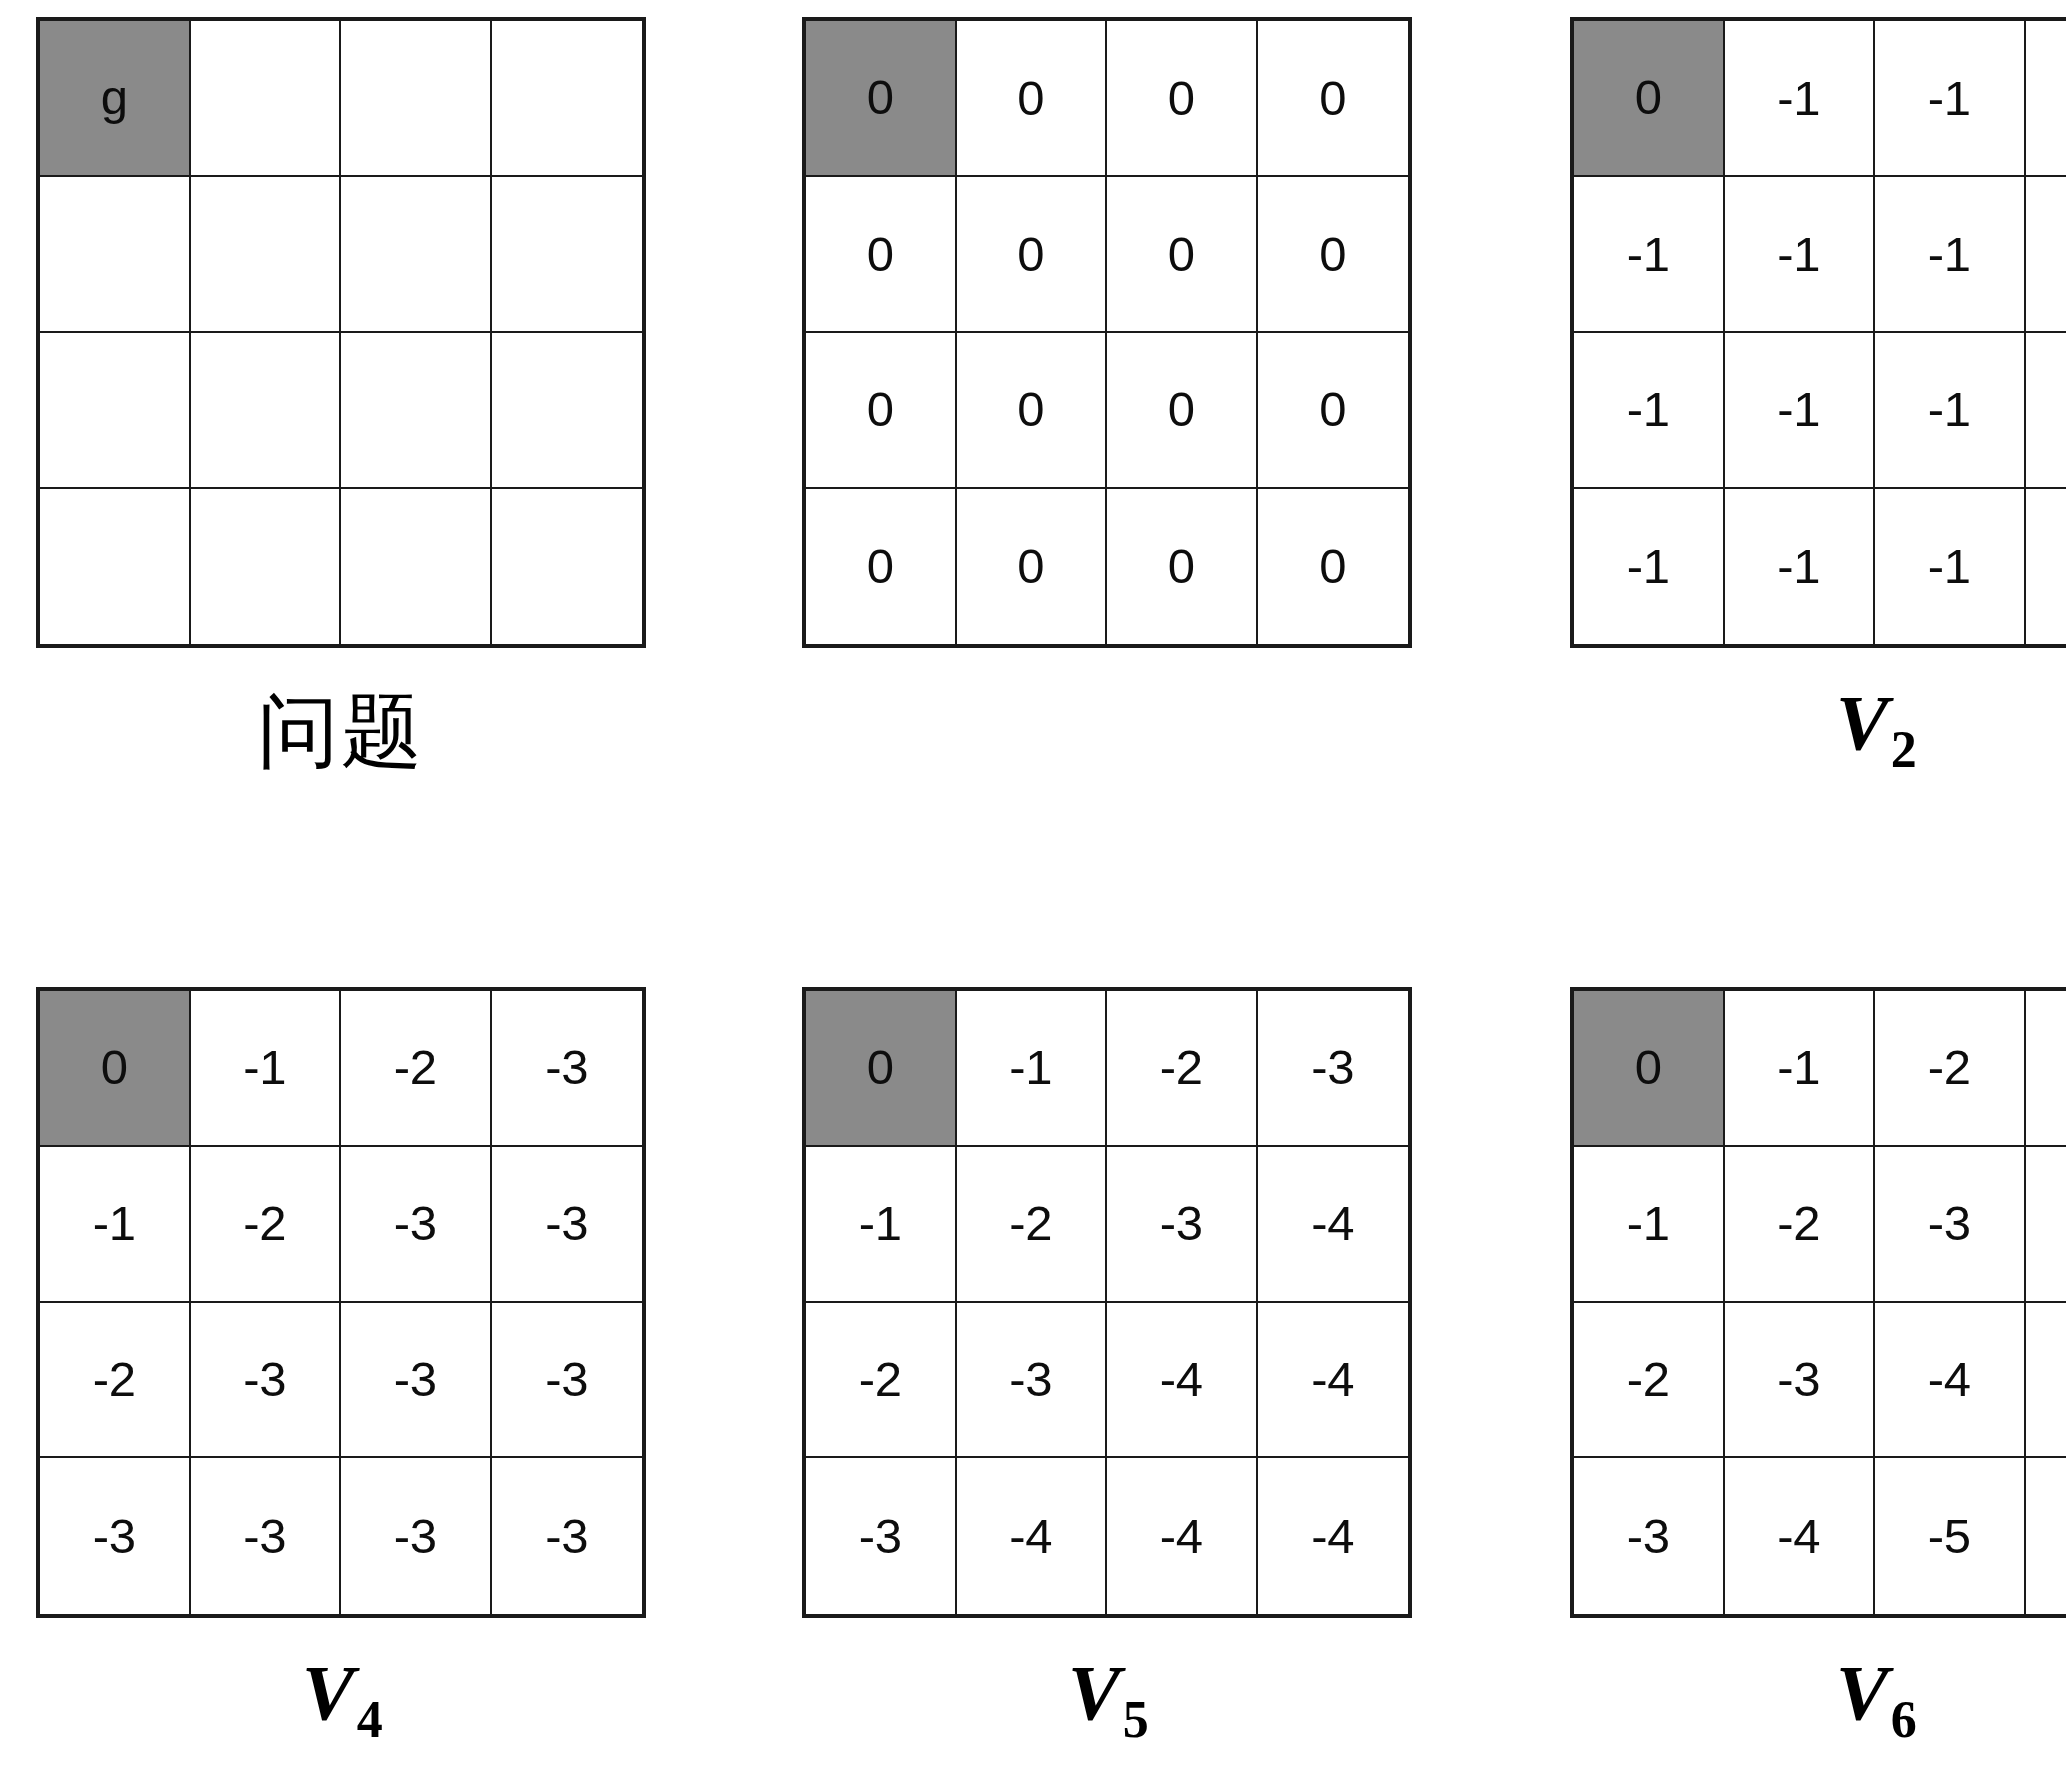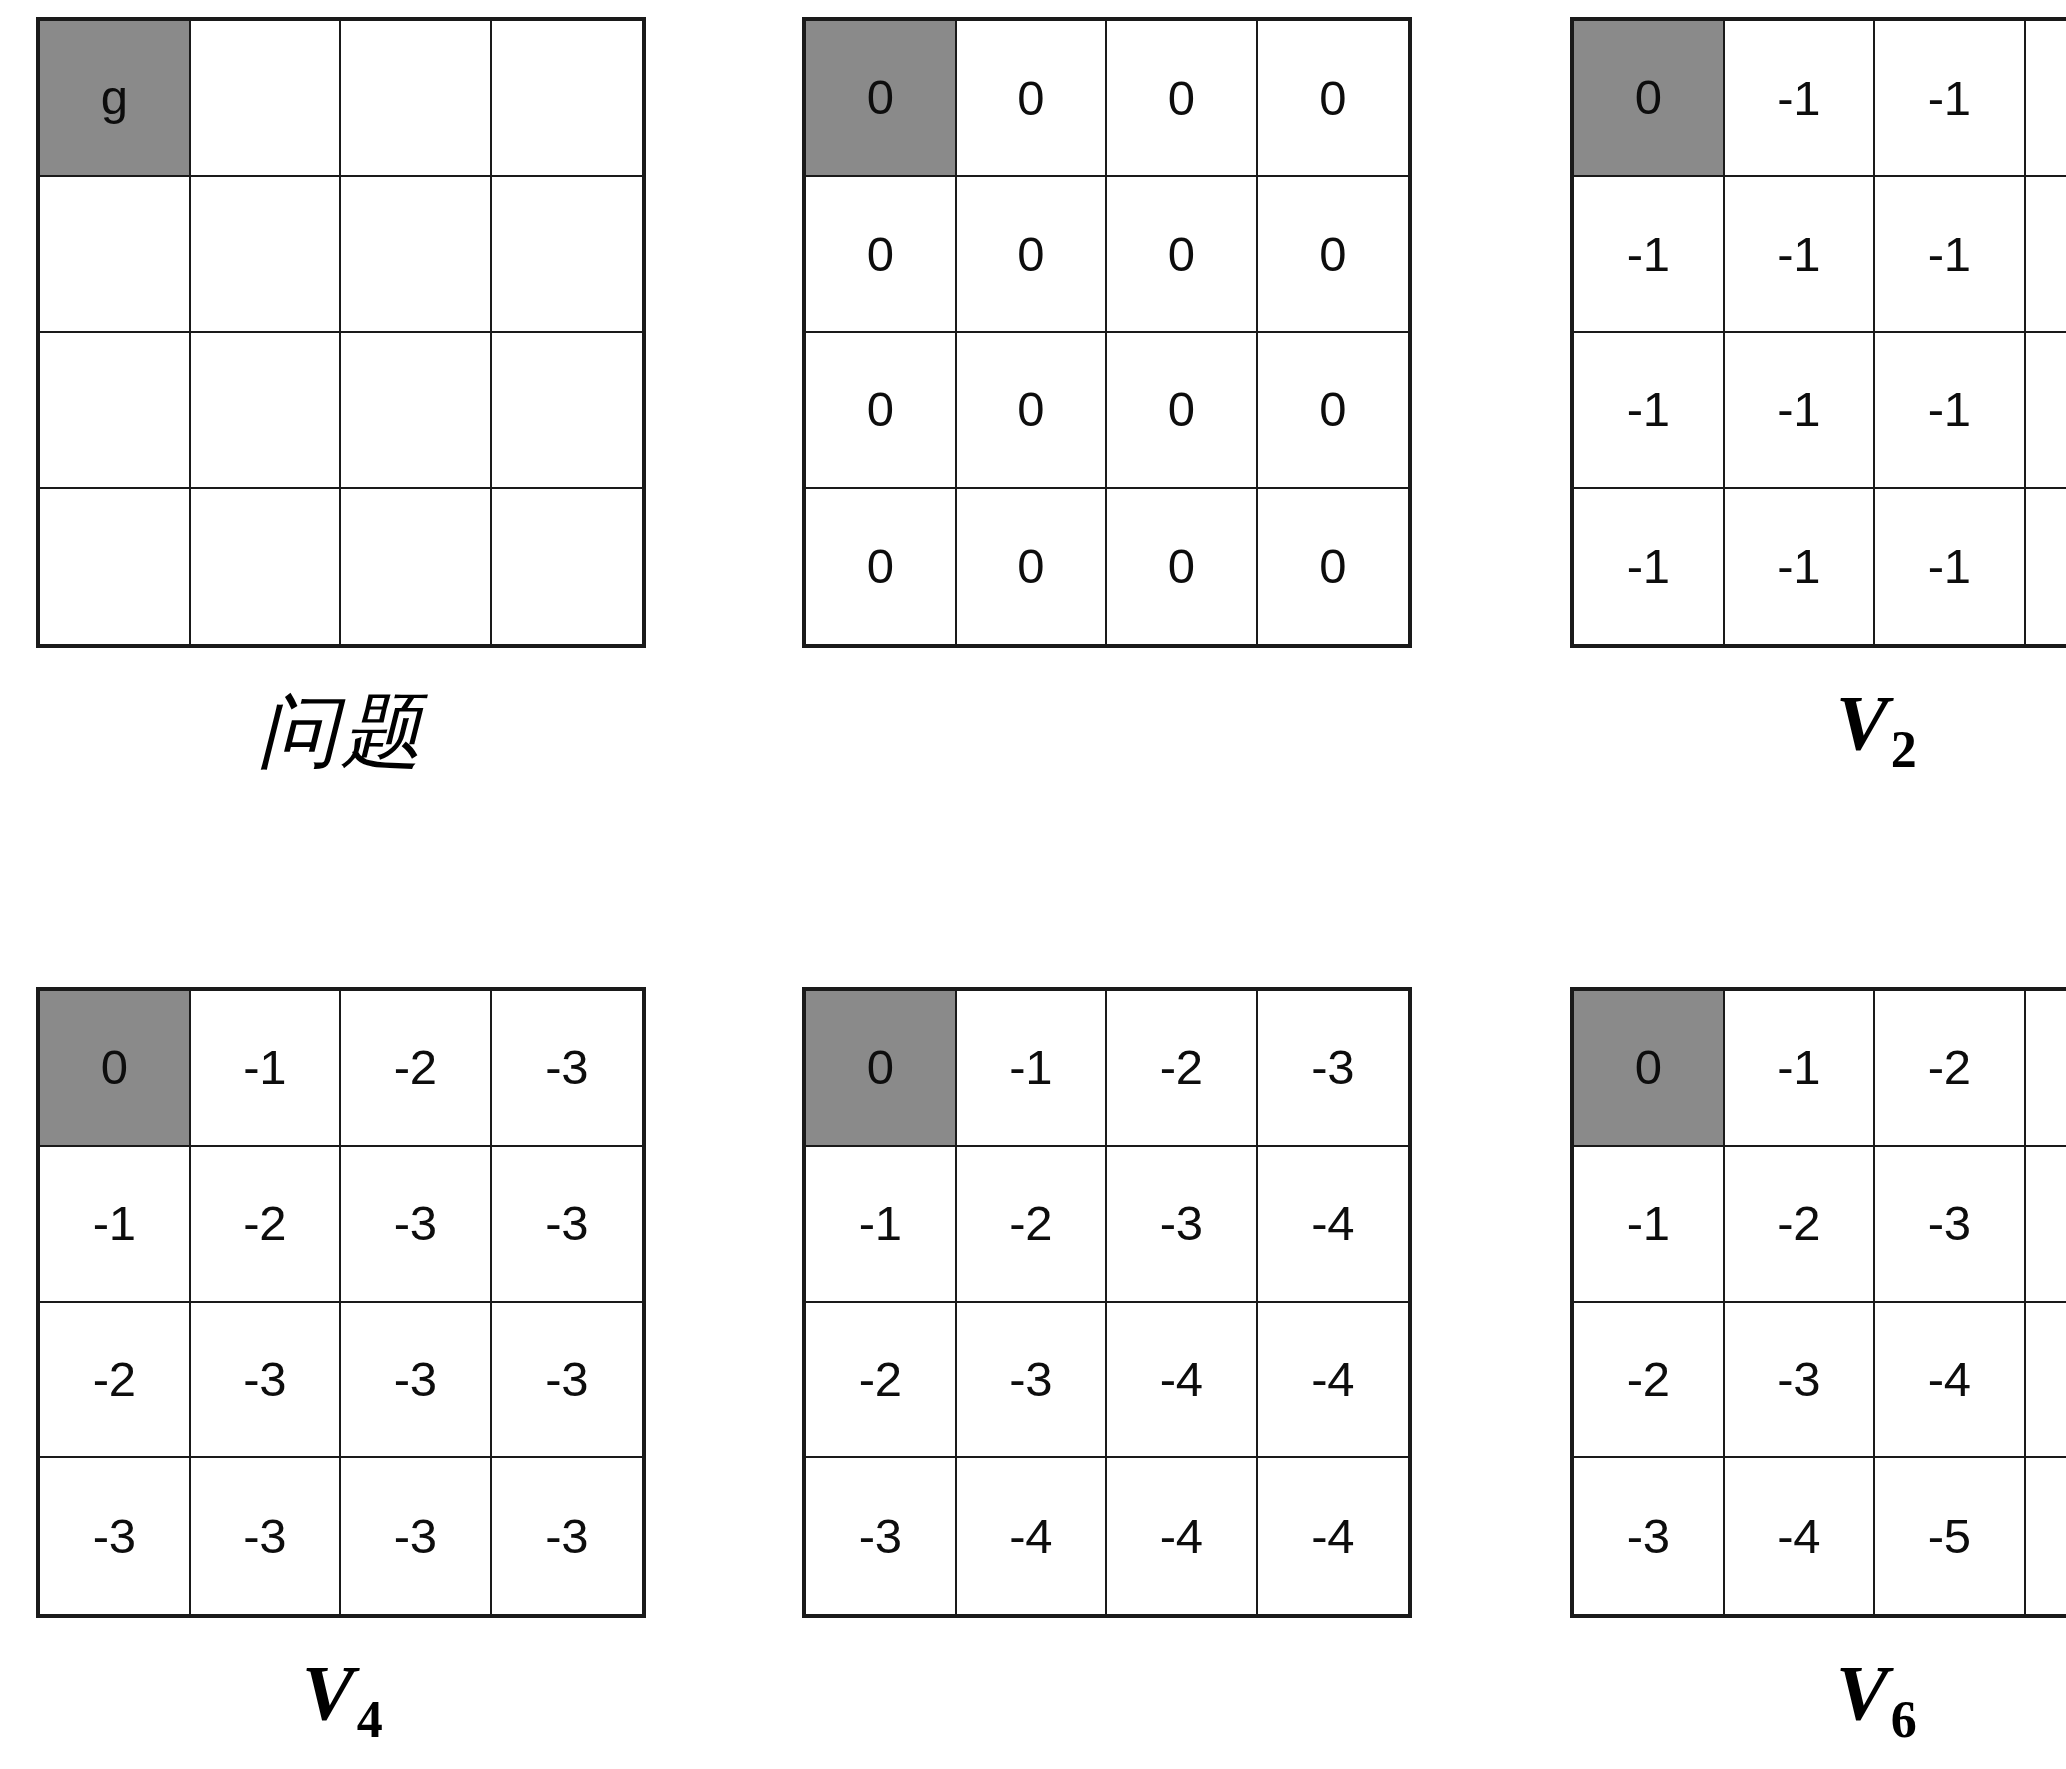--- a/index.html
+++ b/index.html
@@ -95,21 +95,20 @@
     vertical-align: baseline;
     position: relative;
     top: 18px;
     left: 2.5px;
   }
   .cap-cjk {
     font-family: "DejaVu Serif", "Liberation Serif", serif;
     font-weight: normal;
     font-size: 81px;
     letter-spacing: 2.5px;
-    font-style: italic;
   }
 </style>
 </head>
 <body>
 
 <div id="board">
     <div class="panel col-0 row-0">
       <div class="grid">
         <div class="cell shaded">
           <span>g</span>
@@ -356,20 +355,21 @@
         <div class="cell r3">
           <span>-4</span>
         </div>
         <div class="cell r3">
           <span>-4</span>
         </div>
         <div class="cell c3 r3">
           <span>-4</span>
         </div>
       </div>
+      <div class="caption"><span class="cap-v">V</span><span class="cap-sub">5</span></div>
     </div>
     <div class="panel col-2 row-1">
       <div class="grid">
         <div class="cell shaded">
           <span>0</span>
         </div>
         <div class="cell">
           <span>-1</span>
         </div>
         <div class="cell">

